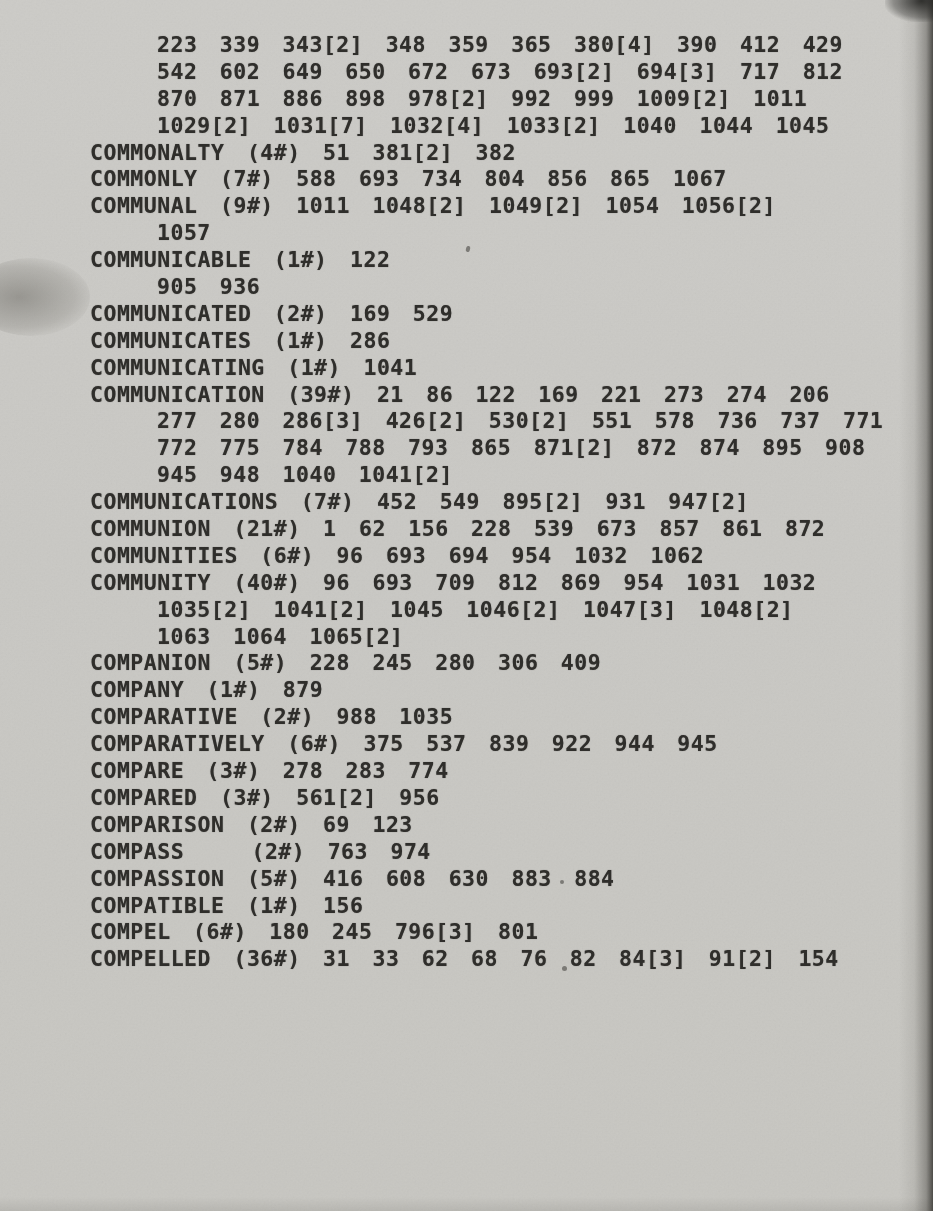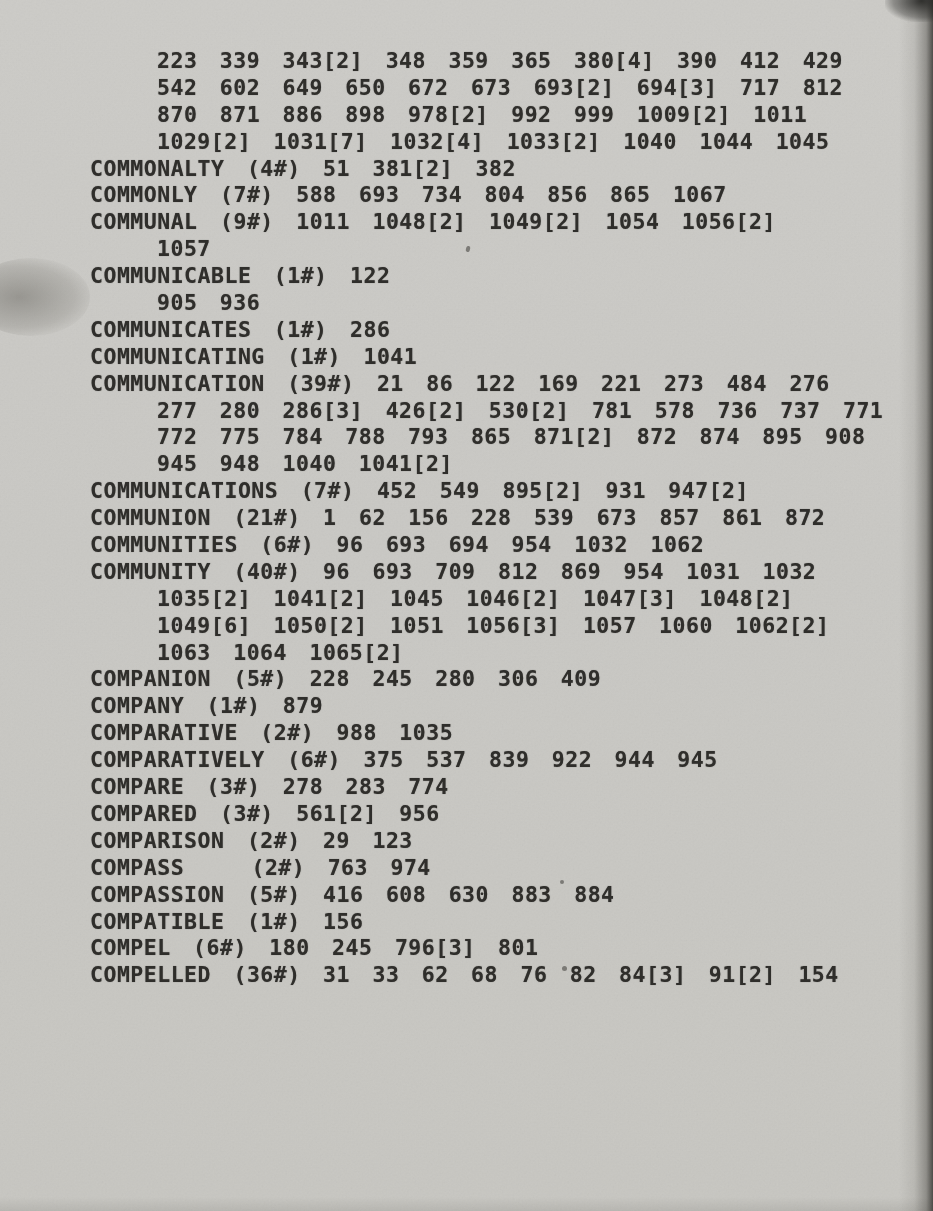--- a/index.html
+++ b/index.html
@@ -19,21 +19,21 @@
   .grain {
     position: absolute;
     inset: 0;
     width: 100%;
     height: 100%;
     opacity: 0.5;
     pointer-events: none;
   }
   .text-block {
     position: absolute;
-    top: 48px;
+    top: 32px;
     left: 90px;
     width: 800px;
     font-family: "DejaVu Sans Mono", "Liberation Mono", monospace;
     font-weight: bold;
     font-size: 21.5px;
     line-height: 26.9px;
     letter-spacing: 0.5px;
     word-spacing: 9px;
     color: var(--ink, #2f2e2b);
     text-shadow: 0 0 1px rgba(47, 46, 43, 0.55);
@@ -129,40 +129,40 @@
       <div class="line indent">223 339 343[2] 348 359 365 380[4] 390 412 429</div>
       <div class="line indent">542 602 649 650 672 673 693[2] 694[3] 717 812</div>
       <div class="line indent">870 871 886 898 978[2] 992 999 1009[2] 1011</div>
       <div class="line indent">1029[2] 1031[7] 1032[4] 1033[2] 1040 1044 1045</div>
       <div class="line">COMMONALTY (4#) 51 381[2] 382</div>
       <div class="line">COMMONLY (7#) 588 693 734 804 856 865 1067</div>
       <div class="line">COMMUNAL (9#) 1011 1048[2] 1049[2] 1054 1056[2]</div>
       <div class="line indent">1057</div>
       <div class="line">COMMUNICABLE (1#) 122</div>
       <div class="line indent">905 936</div>
+      <div class="line">COMMUNICATED (2#) 169 529</div>
       <div class="line">COMMUNICATES (1#) 286</div>
       <div class="line">COMMUNICATING (1#) 1041</div>
-      <div class="line">COMMUNICATION (39#) 21 86 122 169 221 273 484 276</div>
-      <div class="line indent">277 280 286[3] 426[2] 530[2] 781 578 736 737 771</div>
+      <div class="line">COMMUNICATION (39#) 21 86 122 169 221 273 274 206</div>
+      <div class="line indent">277 280 286[3] 426[2] 530[2] 551 578 736 737 771</div>
       <div class="line indent">772 775 784 788 793 865 871[2] 872 874 895 908</div>
       <div class="line indent">945 948 1040 1041[2]</div>
       <div class="line">COMMUNICATIONS (7#) 452 549 895[2] 931 947[2]</div>
       <div class="line">COMMUNION (21#) 1 62 156 228 539 673 857 861 872</div>
       <div class="line">COMMUNITIES (6#) 96 693 694 954 1032 1062</div>
       <div class="line">COMMUNITY (40#) 96 693 709 812 869 954 1031 1032</div>
       <div class="line indent">1035[2] 1041[2] 1045 1046[2] 1047[3] 1048[2]</div>
-      <div class="line indent">1049[6] 1050[2] 1051 1056[3] 1057 1060 1062[2]</div>
       <div class="line indent">1063 1064 1065[2]</div>
       <div class="line">COMPANION (5#) 228 245 280 306 409</div>
       <div class="line">COMPANY (1#) 879</div>
       <div class="line">COMPARATIVE (2#) 988 1035</div>
       <div class="line">COMPARATIVELY (6#) 375 537 839 922 944 945</div>
       <div class="line">COMPARE (3#) 278 283 774</div>
       <div class="line">COMPARED (3#) 561[2] 956</div>
-      <div class="line">COMPARISON (2#) 29 123</div>
+      <div class="line">COMPARISON (2#) 69 123</div>
       <div class="line">COMPASS   (2#) 763 974</div>
       <div class="line">COMPASSION (5#) 416 608 630 883 884</div>
       <div class="line">COMPATIBLE (1#) 156</div>
       <div class="line">COMPEL (6#) 180 245 796[3] 801</div>
       <div class="line">COMPELLED (36#) 31 33 62 68 76 82 84[3] 91[2] 154</div>
     </div>
 
   <div class="smudge-left"></div>
   <div class="speck a1"></div>
   <div class="speck a2"></div>

